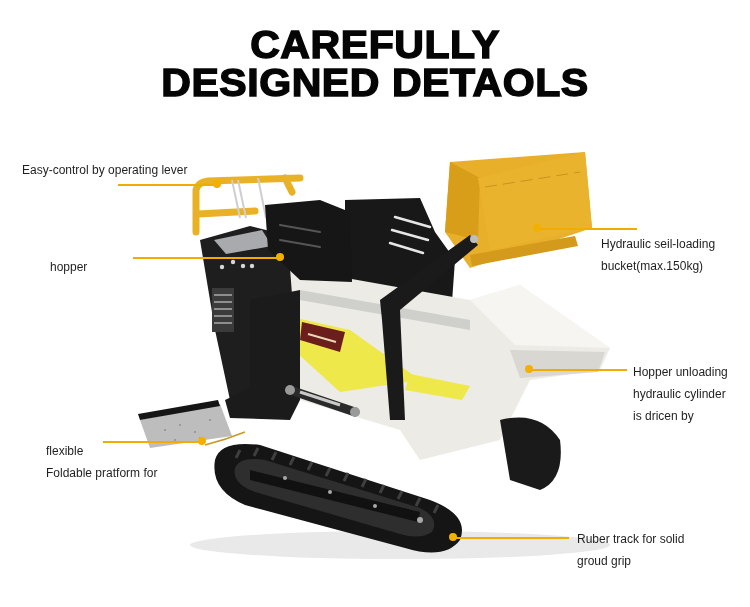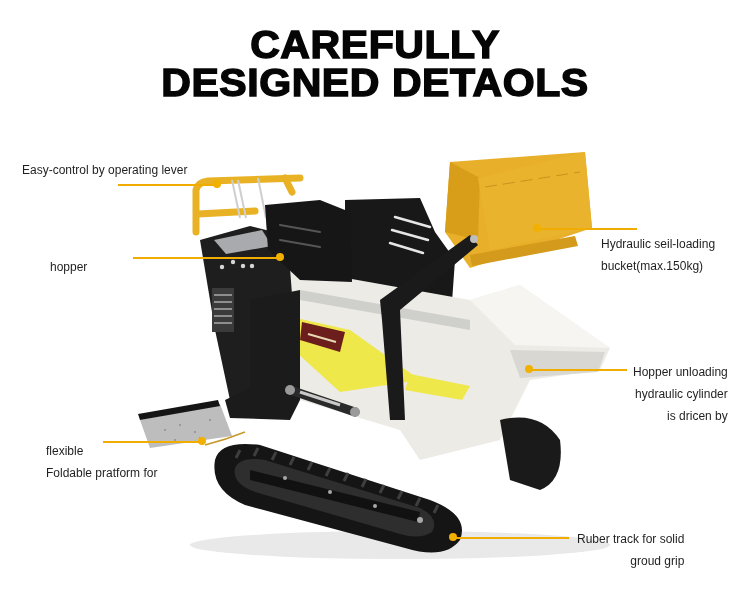--- a/index.html
+++ b/index.html
@@ -168,27 +168,27 @@
 
 <div class="label" style="left:50px; top:256px;">
   <span>hopper</span>
 </div>
 
 <div class="label" style="left:601px; top:233px;">
   <span>Hydraulic seil-loading</span>
   <span>bucket(max.150kg)</span>
 </div>
 
-<div class="label" style="left:633px; top:361px;text-align:right;">
+<div class="label" style="left:633px; top:361px;">
   <span>Hopper unloading</span>
   <span>hydraulic cylinder</span>
   <span>is dricen by</span>
 </div>
 
 <div class="label" style="left:46px; top:440px;">
   <span>flexible</span>
   <span>Foldable pratform for</span>
 </div>
 
-<div class="label" style="left:577px; top:528px;text-align:right;">
+<div class="label" style="left:577px; top:528px;">
   <span>Ruber track for solid</span>
   <span>groud grip</span>
 </div>
 
 </body></html>

